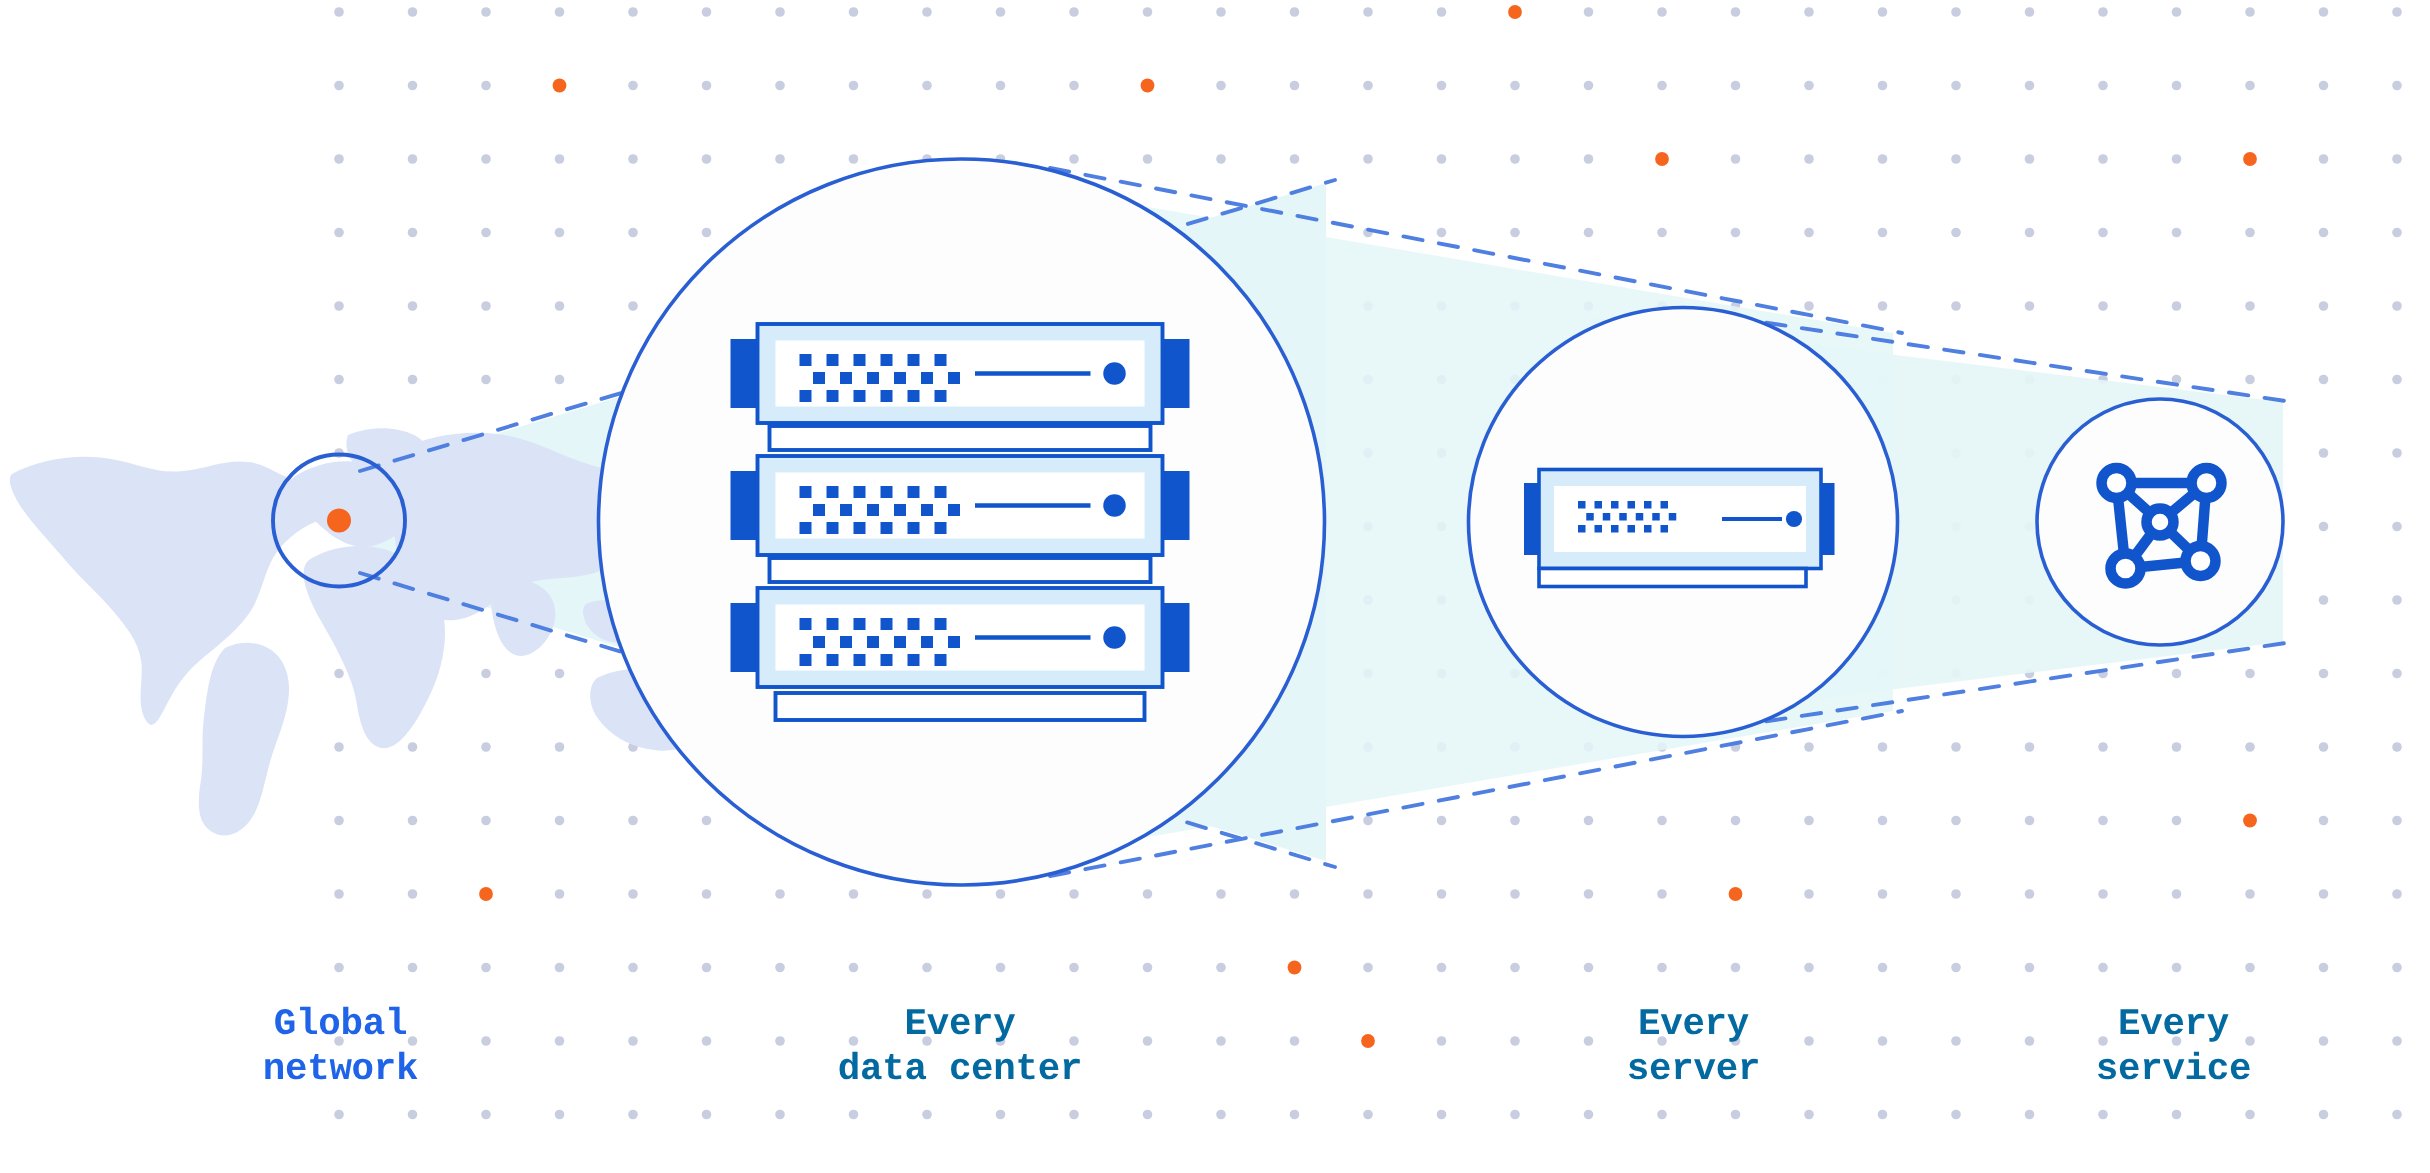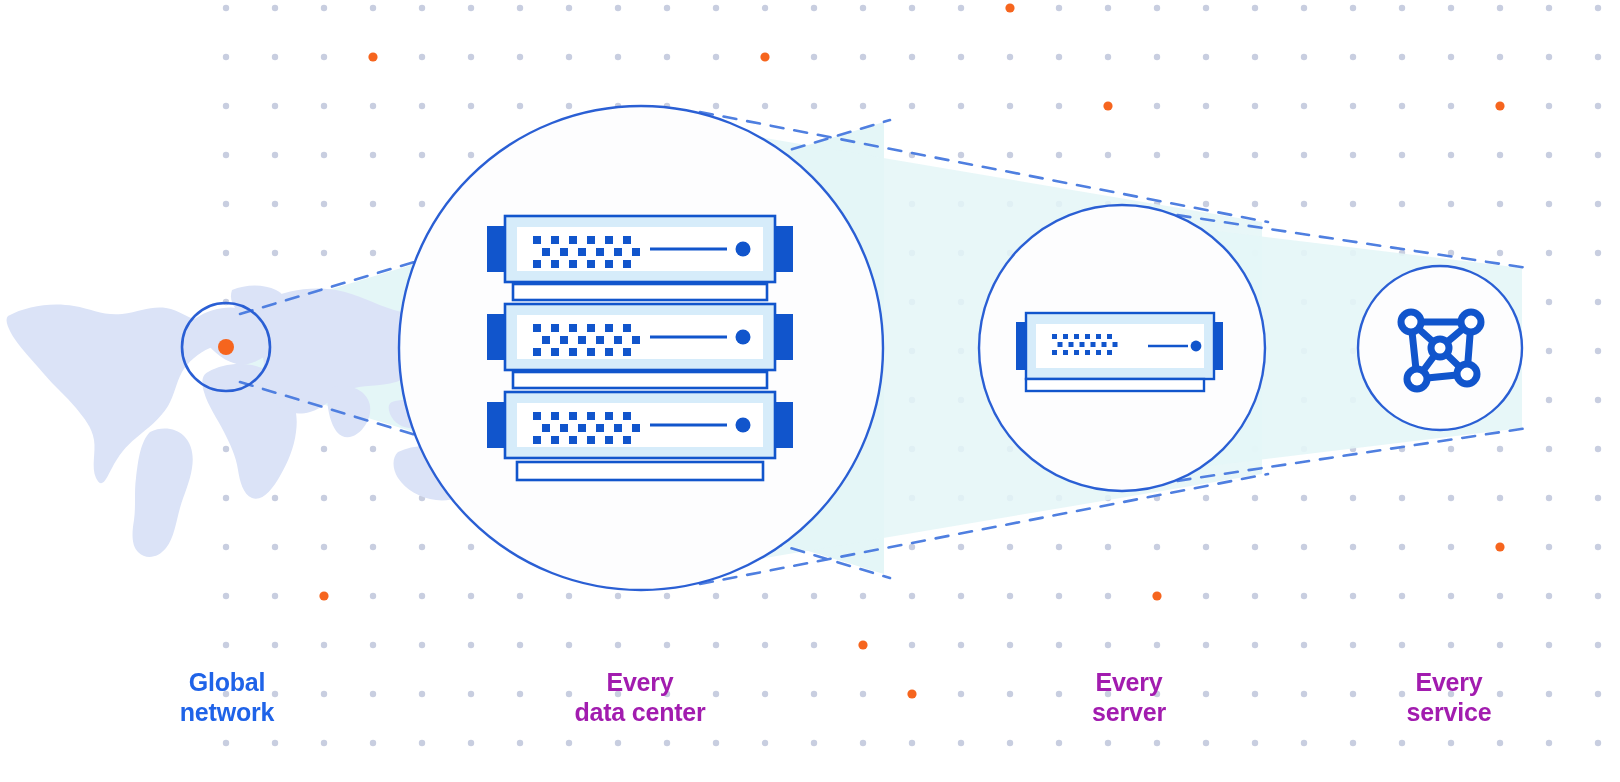--- a/index.html
+++ b/index.html
@@ -3,31 +3,31 @@
 <meta charset="utf-8">
 <style>
   html,body{margin:0;padding:0;}
   body{
     width:1620px;height:782px;
     background:#ffffff;
     font-family:"Liberation Sans", sans-serif;
     overflow:hidden;
     position:relative;
   }
-  #stage{position:absolute;inset:0;width:1620px;height:782px;}
+  #stage{position:absolute;inset:0;width:1620px;height:782px;font-family:Liberation Mono, monospace;}
   svg#scene{position:absolute;left:0;top:0;width:1620px;height:782px;display:block;}
 
   .labels{position:absolute;left:0;top:0;width:1620px;height:782px;pointer-events:none;}
   .label{
     position:absolute;
     text-align:center;
     font-size:25px;
     line-height:1.18;
     font-weight:700;
-    color:#a21caf;
+    color:#0369a1;
     white-space:pre-line;
     letter-spacing:-0.2px;
   }
   .label.accent{color:#1f63e8;}
 </style>
 </head>
 <body>
 
 <div id="stage">
   <svg id="scene" viewBox="0 0 1620 782" xmlns="http://www.w3.org/2000/svg">

